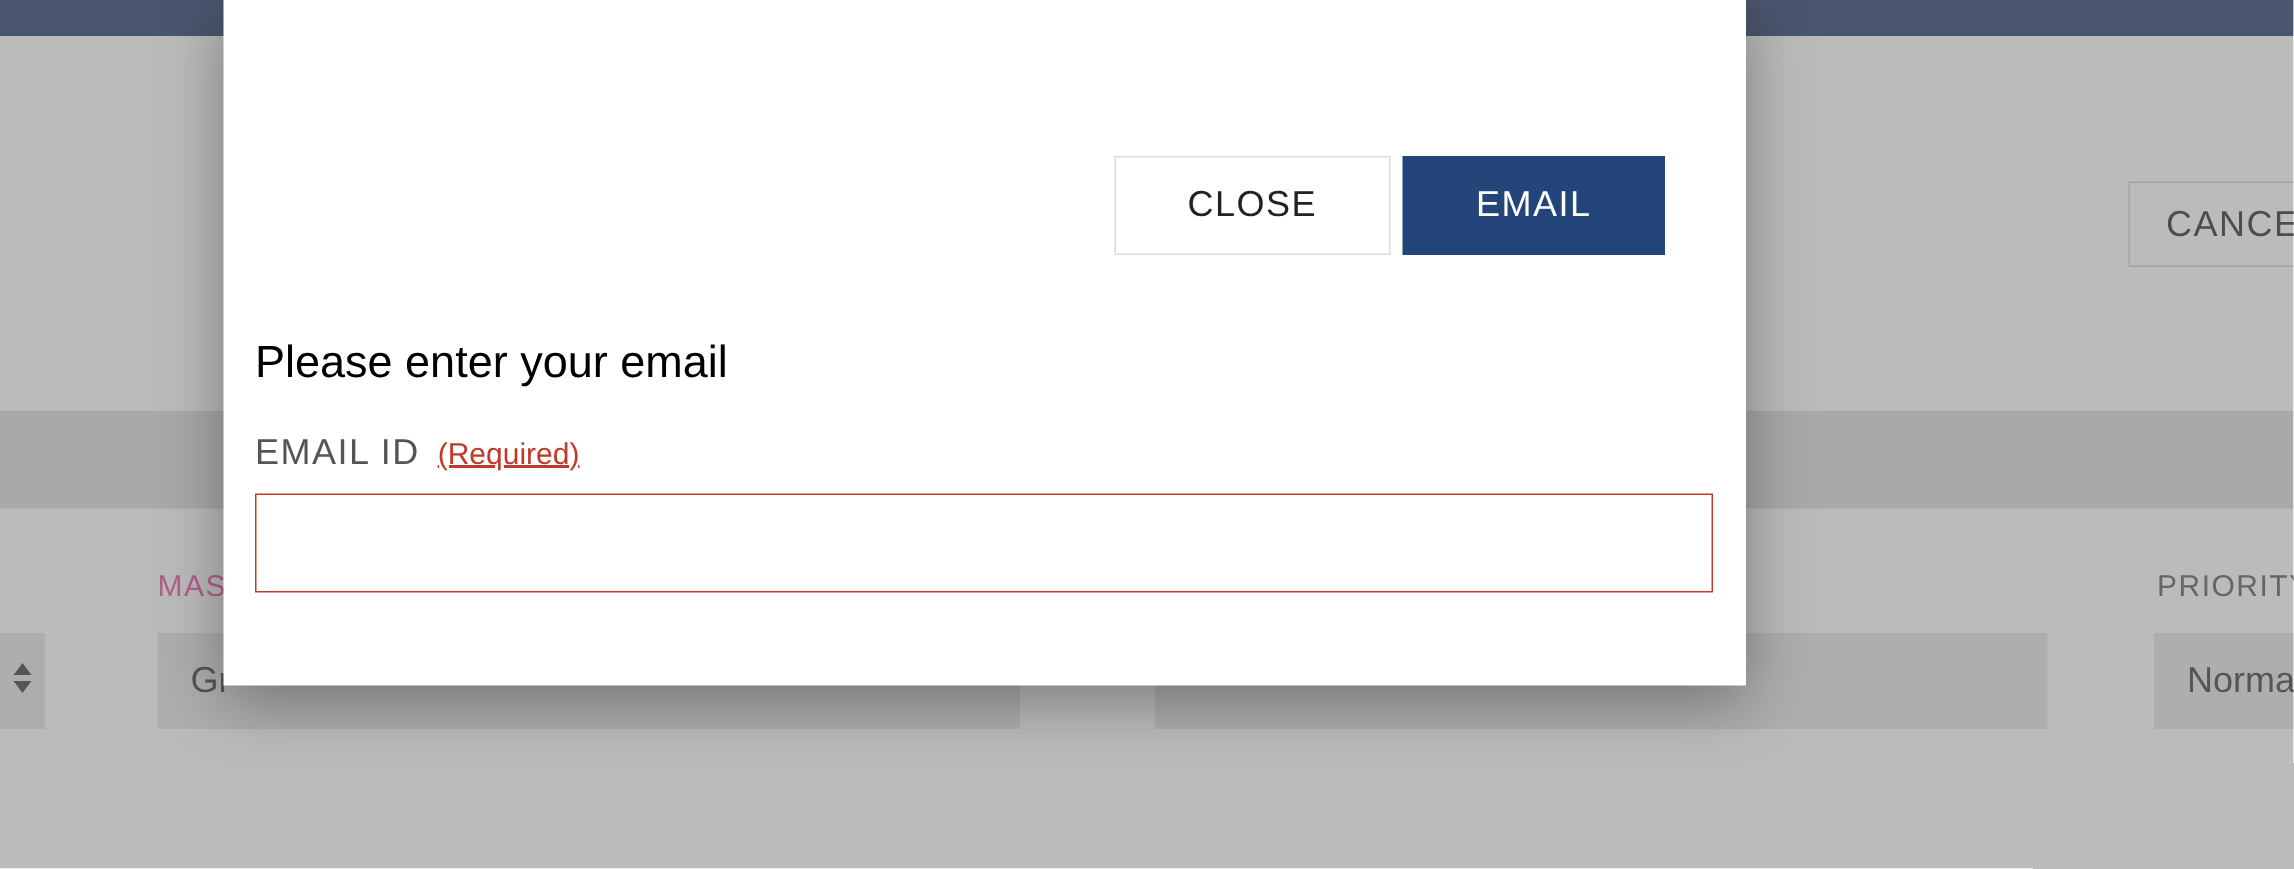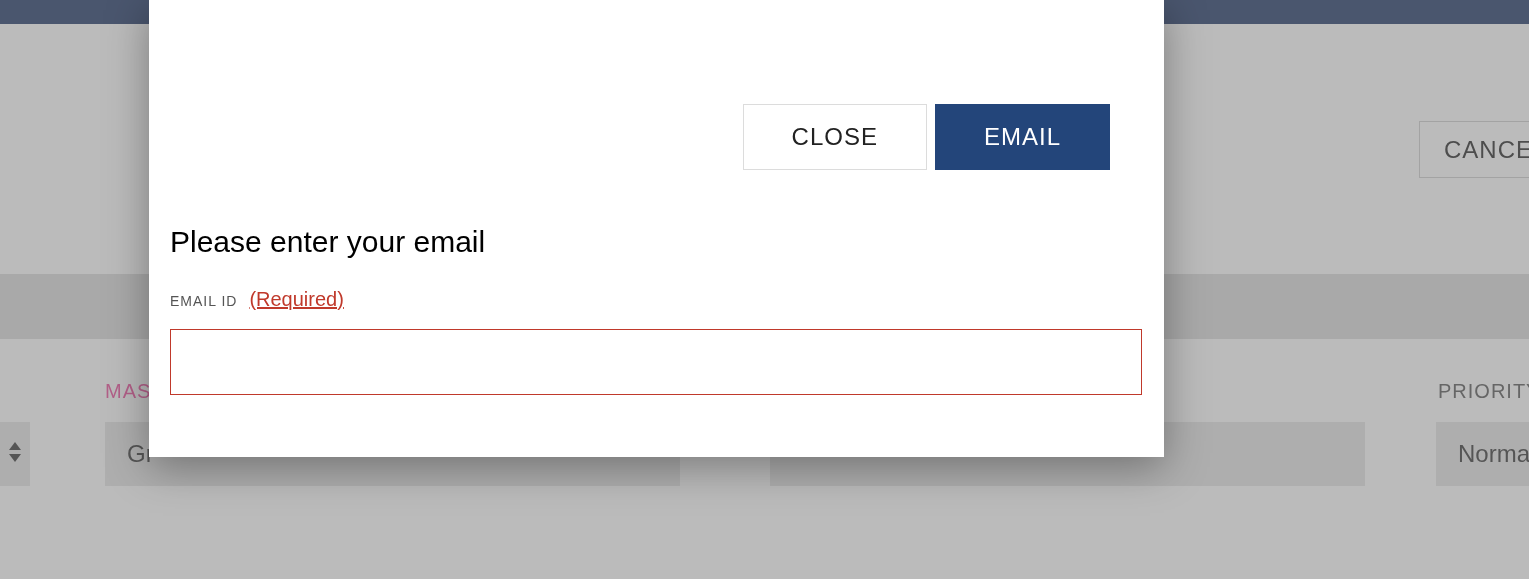--- a/index.html
+++ b/index.html
@@ -163,21 +163,21 @@
     }
 
     .field-label-row {
       position: absolute;
       top: 288px; left: 21px;
       display: flex;
       align-items: baseline;
       gap: 12px;
     }
     .field-label {
-      font-size: 14px;
+      font-size: 24px;
       letter-spacing: 1px;
       color: #555;
     }
     .field-required {
       font-size: 20px;
       color: #c0392b;
       text-decoration: underline;
     }
 
     .email-input {

